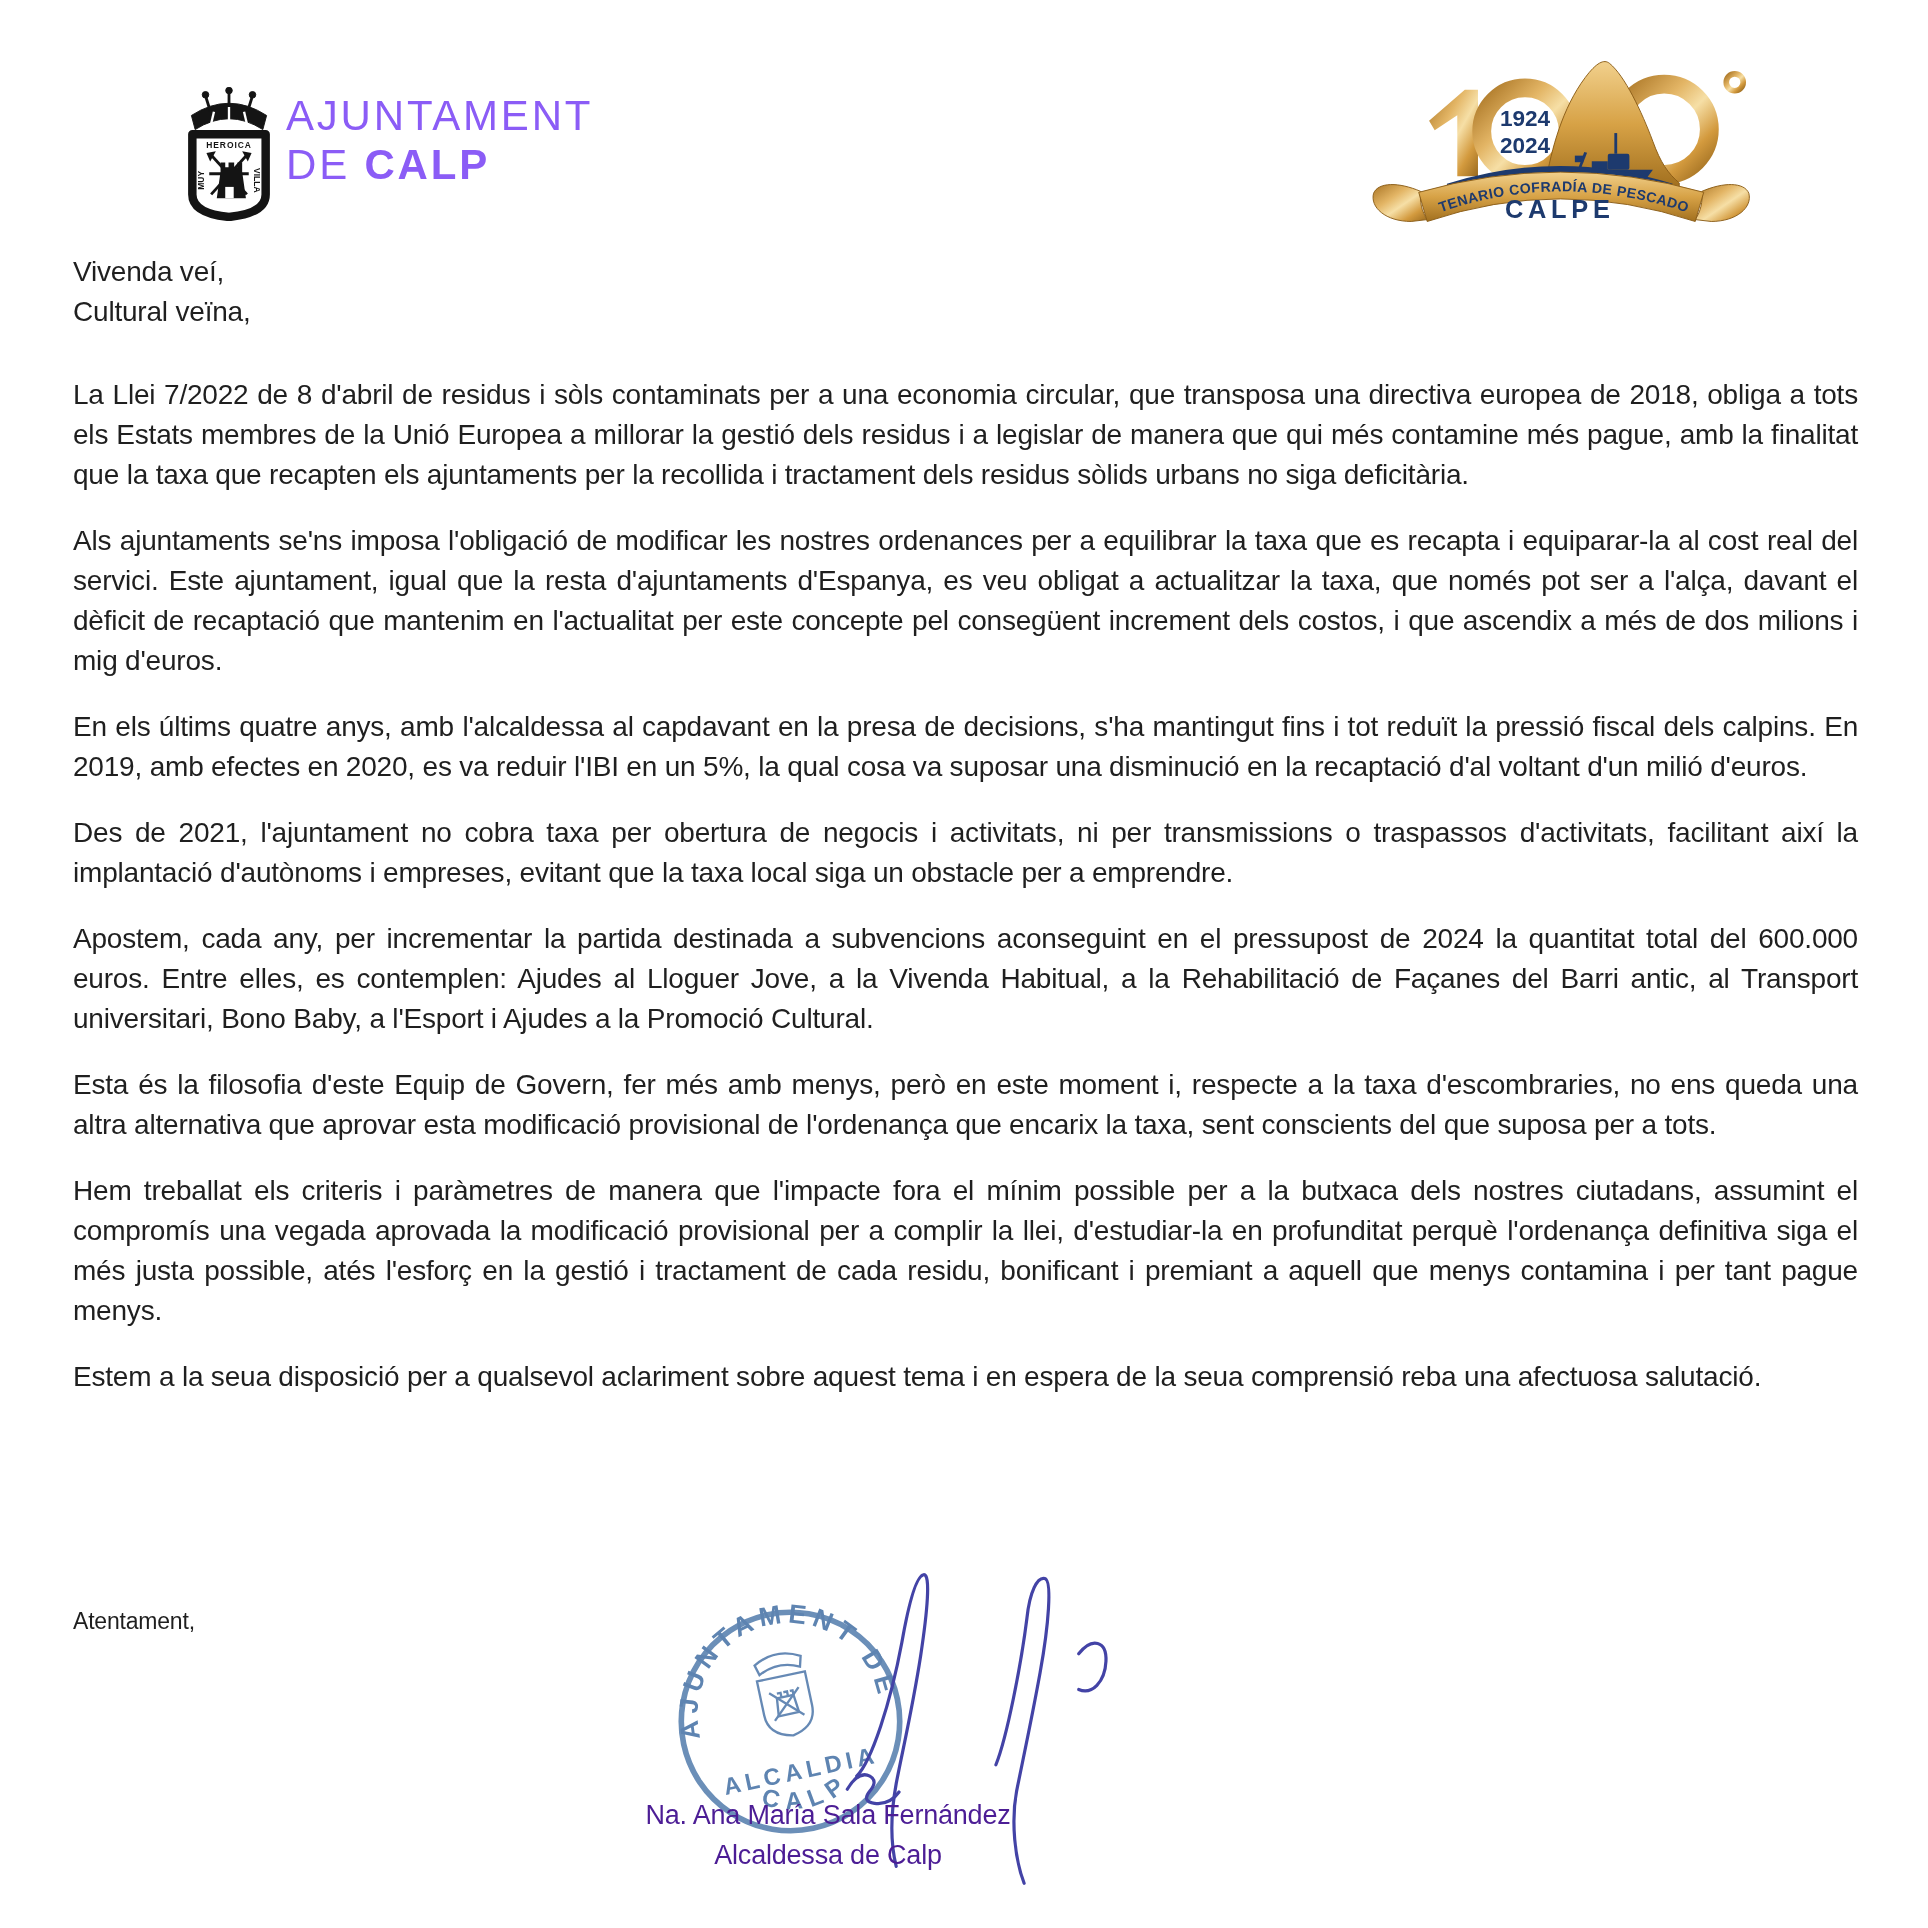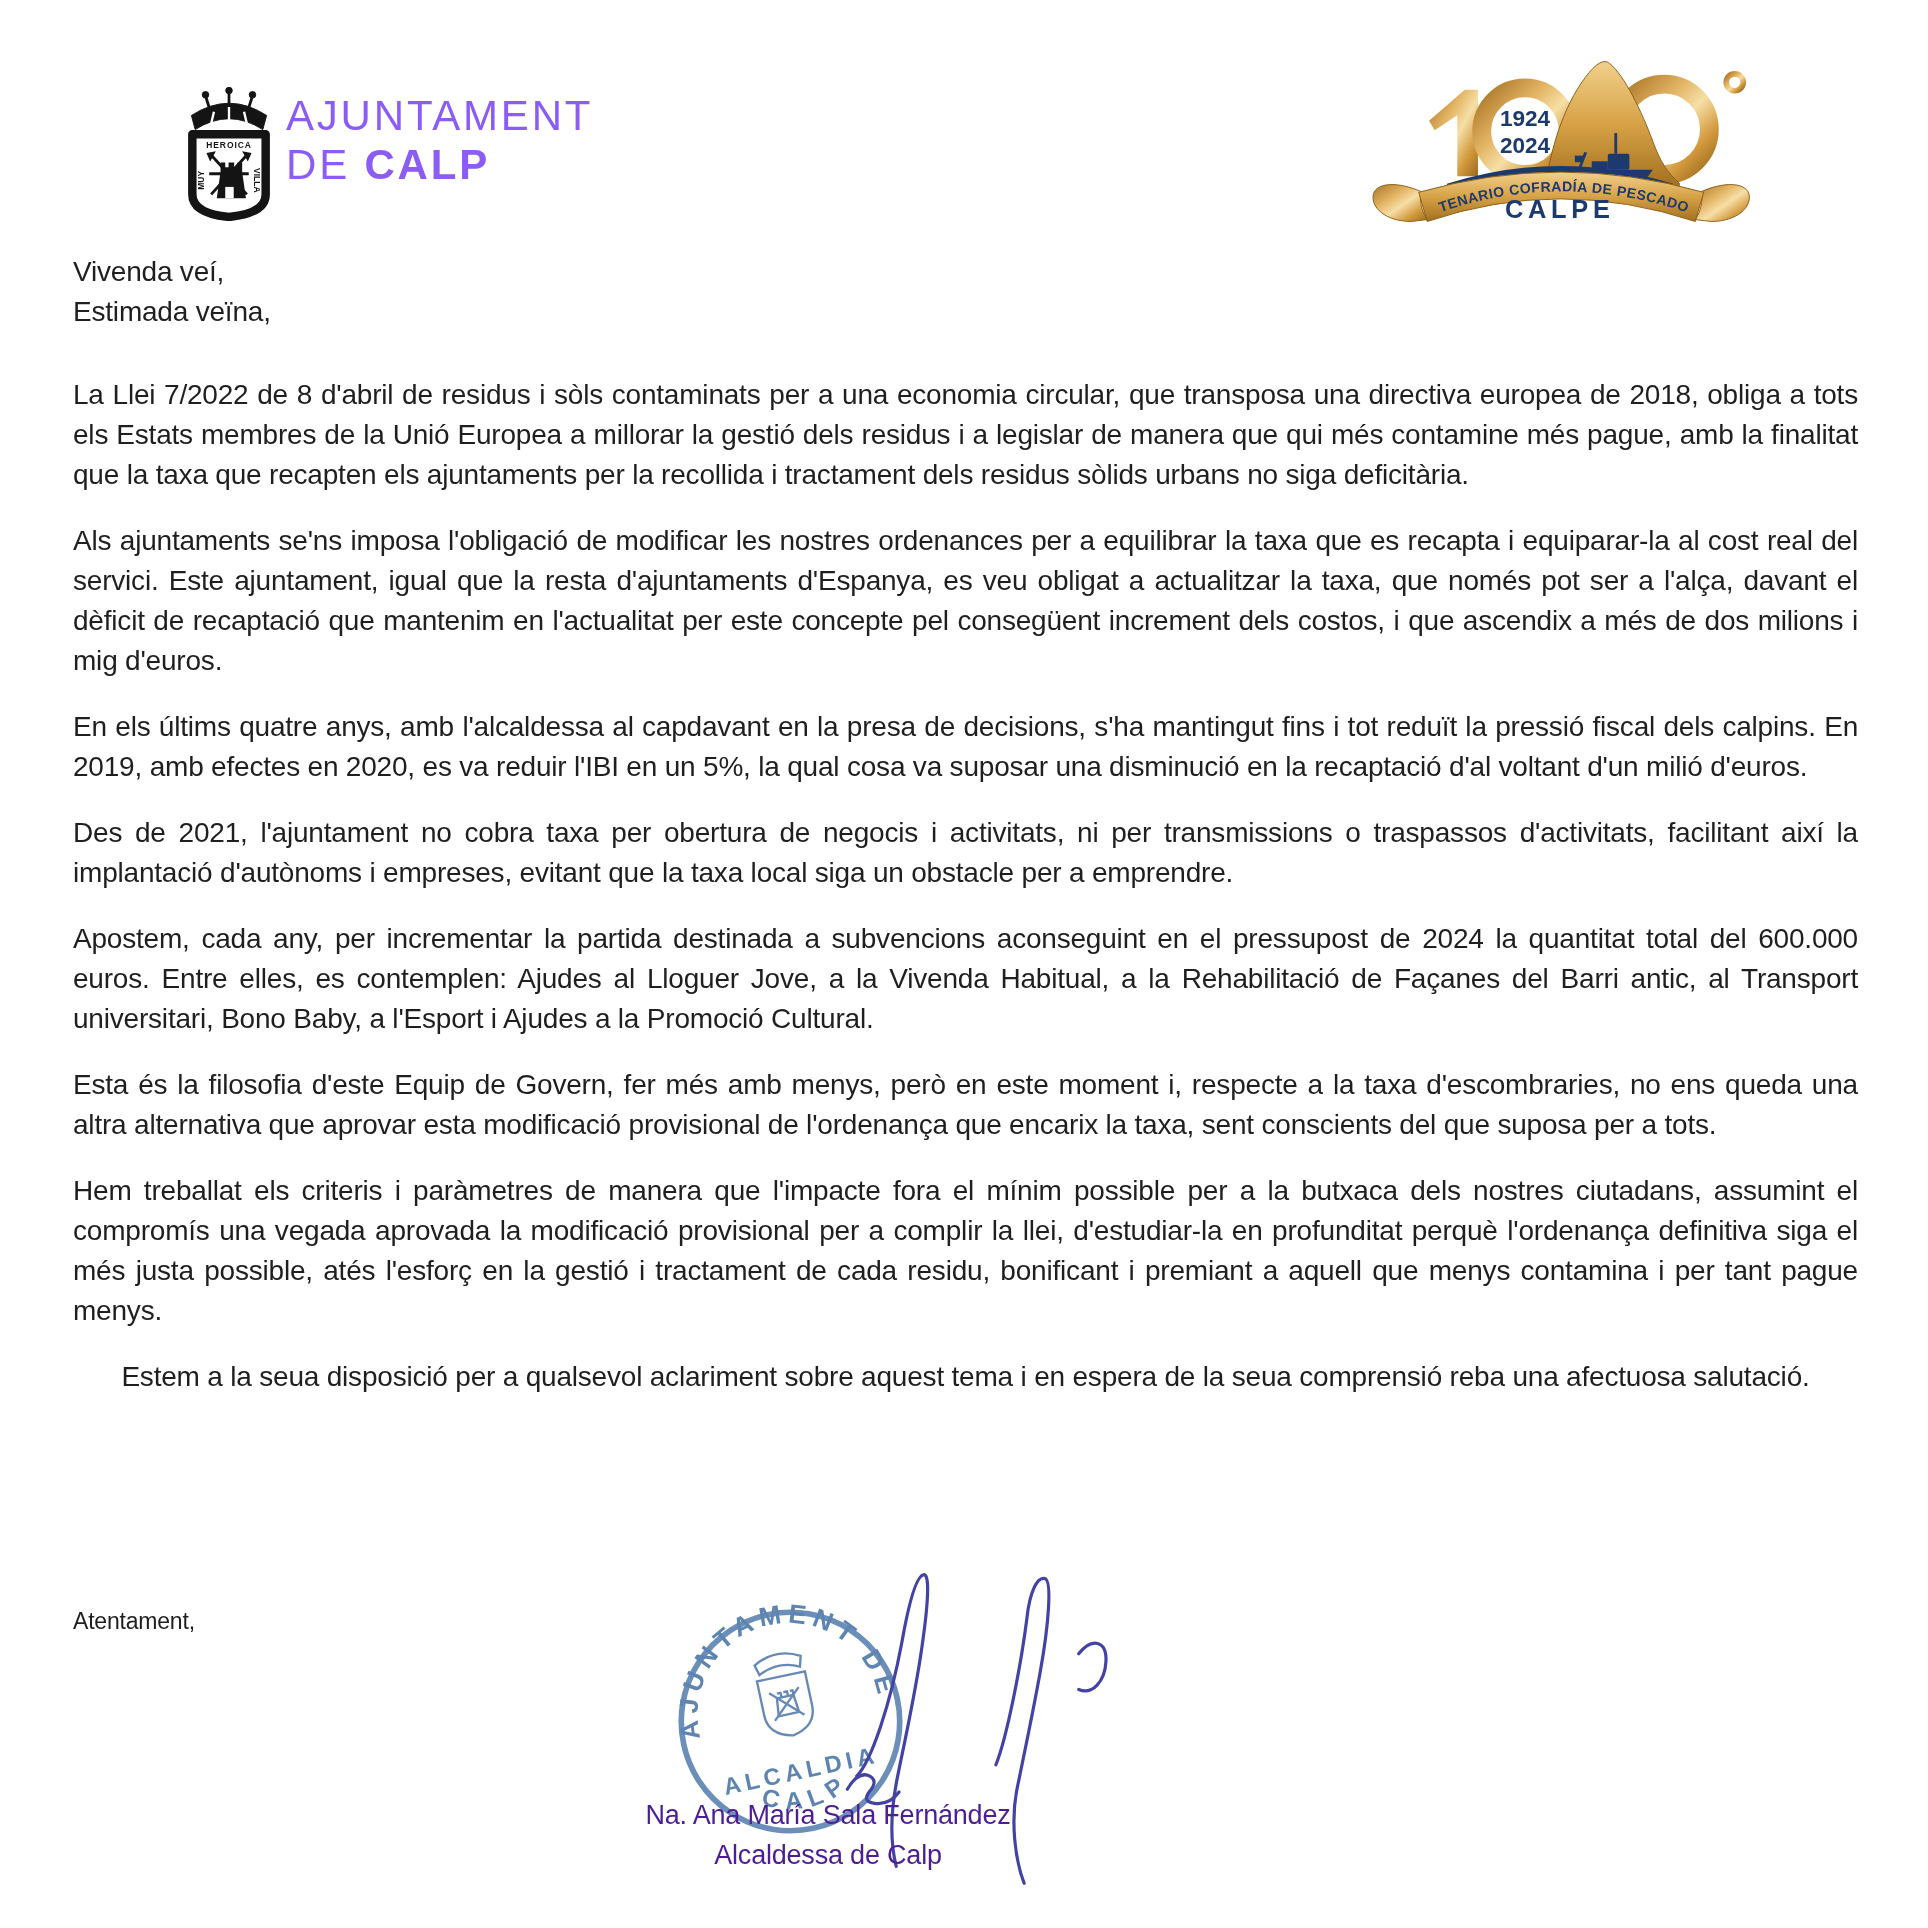--- a/index.html
+++ b/index.html
@@ -16,21 +16,21 @@
   .muni-word .l2 b{font-weight:800;}
   .cent-logo{position:absolute;left:1367px;top:49px;width:395px;height:202px;}
   
   .letter{
     position:absolute;left:73px;top:252px;width:1785px;
     font-size:28px;line-height:40px;letter-spacing:-0.2px;
   }
   .greeting{margin:0 0 43px 0;}
   .greeting p{margin:0;}
   .para{margin:0 0 26px 0;text-align:justify;}
-  .para.single{white-space:nowrap;text-align:center;}
+  .para.single{white-space:nowrap;text-align:left;}
   .closing{position:absolute;left:73px;top:1608px;font-size:23px;letter-spacing:-0.2px;}
   
   .stamp{position:absolute;left:670px;top:1601px;width:241px;height:241px;
          transform:rotate(-12deg);opacity:.9;}
   .signature-ink{position:absolute;left:836px;top:1552px;width:301px;height:339px;pointer-events:none;}
   .signatory{position:absolute;left:574px;top:1795px;width:508px;text-align:center;
              font-size:27px;line-height:40px;letter-spacing:-0.2px;color:#4c1d95;}
   .signatory p{margin:0;}
 </style>
 </head>
@@ -117,21 +117,21 @@
   <path id="ribArc" d="M76,172 Q205,126 342,172" fill="none"></path>
   <text font-size="15" font-weight="bold" fill="#1d3a6e" letter-spacing="0.5">
     <textPath href="#ribArc" startOffset="50%" text-anchor="middle">CENTENARIO COFRADÍA DE PESCADORES</textPath>
   </text>
   <text x="205" y="177" text-anchor="middle" font-size="27" font-weight="bold" fill="#1d3a6e" letter-spacing="5">CALPE</text>
 </svg>
 
 <div class="letter">
   <div class="greeting">
     <p>Vivenda veí,</p>
-    <p>Estimada veïna,</p>
+    <p>Cultural veïna,</p>
   </div>
   <p class="para">La Llei 7/2022 de 8 d'abril de residus i sòls contaminats per a una economia circular, que transposa una directiva europea de 2018, obliga a tots els Estats membres de la Unió Europea a millorar la gestió dels residus i a legislar de manera que qui més contamine més pague, amb la finalitat que la taxa que recapten els ajuntaments per la recollida i tractament dels residus sòlids urbans no siga deficitària.</p>
   <p class="para">Als ajuntaments se'ns imposa l'obligació de modificar les nostres ordenances per a equilibrar la taxa que es recapta i equiparar-la al cost real del servici. Este ajuntament, igual que la resta d'ajuntaments d'Espanya, es veu obligat a actualitzar la taxa, que només pot ser a l'alça, davant el dèficit de recaptació que mantenim en l'actualitat per este concepte pel consegüent increment dels costos, i que ascendix a més de dos milions i mig d'euros.</p>
   <p class="para">En els últims quatre anys, amb l'alcaldessa al capdavant en la presa de decisions, s'ha mantingut fins i tot reduït la pressió fiscal dels calpins. En 2019, amb efectes en 2020, es va reduir l'IBI en un 5%, la qual cosa va suposar una disminució en la recaptació d'al voltant d'un milió d'euros.</p>
   <p class="para">Des de 2021, l'ajuntament no cobra taxa per obertura de negocis i activitats, ni per transmissions o traspassos d'activitats, facilitant així la implantació d'autònoms i empreses, evitant que la taxa local siga un obstacle per a emprendre.</p>
   <p class="para">Apostem, cada any, per incrementar la partida destinada a subvencions aconseguint en el pressupost de 2024 la quantitat total del 600.000 euros. Entre elles, es contemplen: Ajudes al Lloguer Jove, a la Vivenda Habitual, a la Rehabilitació de Façanes del Barri antic, al Transport universitari, Bono Baby, a l'Esport i Ajudes a la Promoció Cultural.</p>
   <p class="para">Esta és la filosofia d'este Equip de Govern, fer més amb menys, però en este moment i, respecte a la taxa d'escombraries, no ens queda una altra alternativa que aprovar esta modificació provisional de l'ordenança que encarix la taxa, sent conscients del que suposa per a tots.</p>
   <p class="para">Hem treballat els criteris i paràmetres de manera que l'impacte fora el mínim possible per a la butxaca dels nostres ciutadans, assumint el compromís una vegada aprovada la modificació provisional per a complir la llei, d'estudiar-la en profunditat perquè l'ordenança definitiva siga el més justa possible, atés l'esforç en la gestió i tractament de cada residu, bonificant i premiant a aquell que menys contamina i per tant pague menys.</p>
   <p class="para single">Estem a la seua disposició per a qualsevol aclariment sobre aquest tema i en espera de la seua comprensió reba una afectuosa salutació.</p>
 </div>

